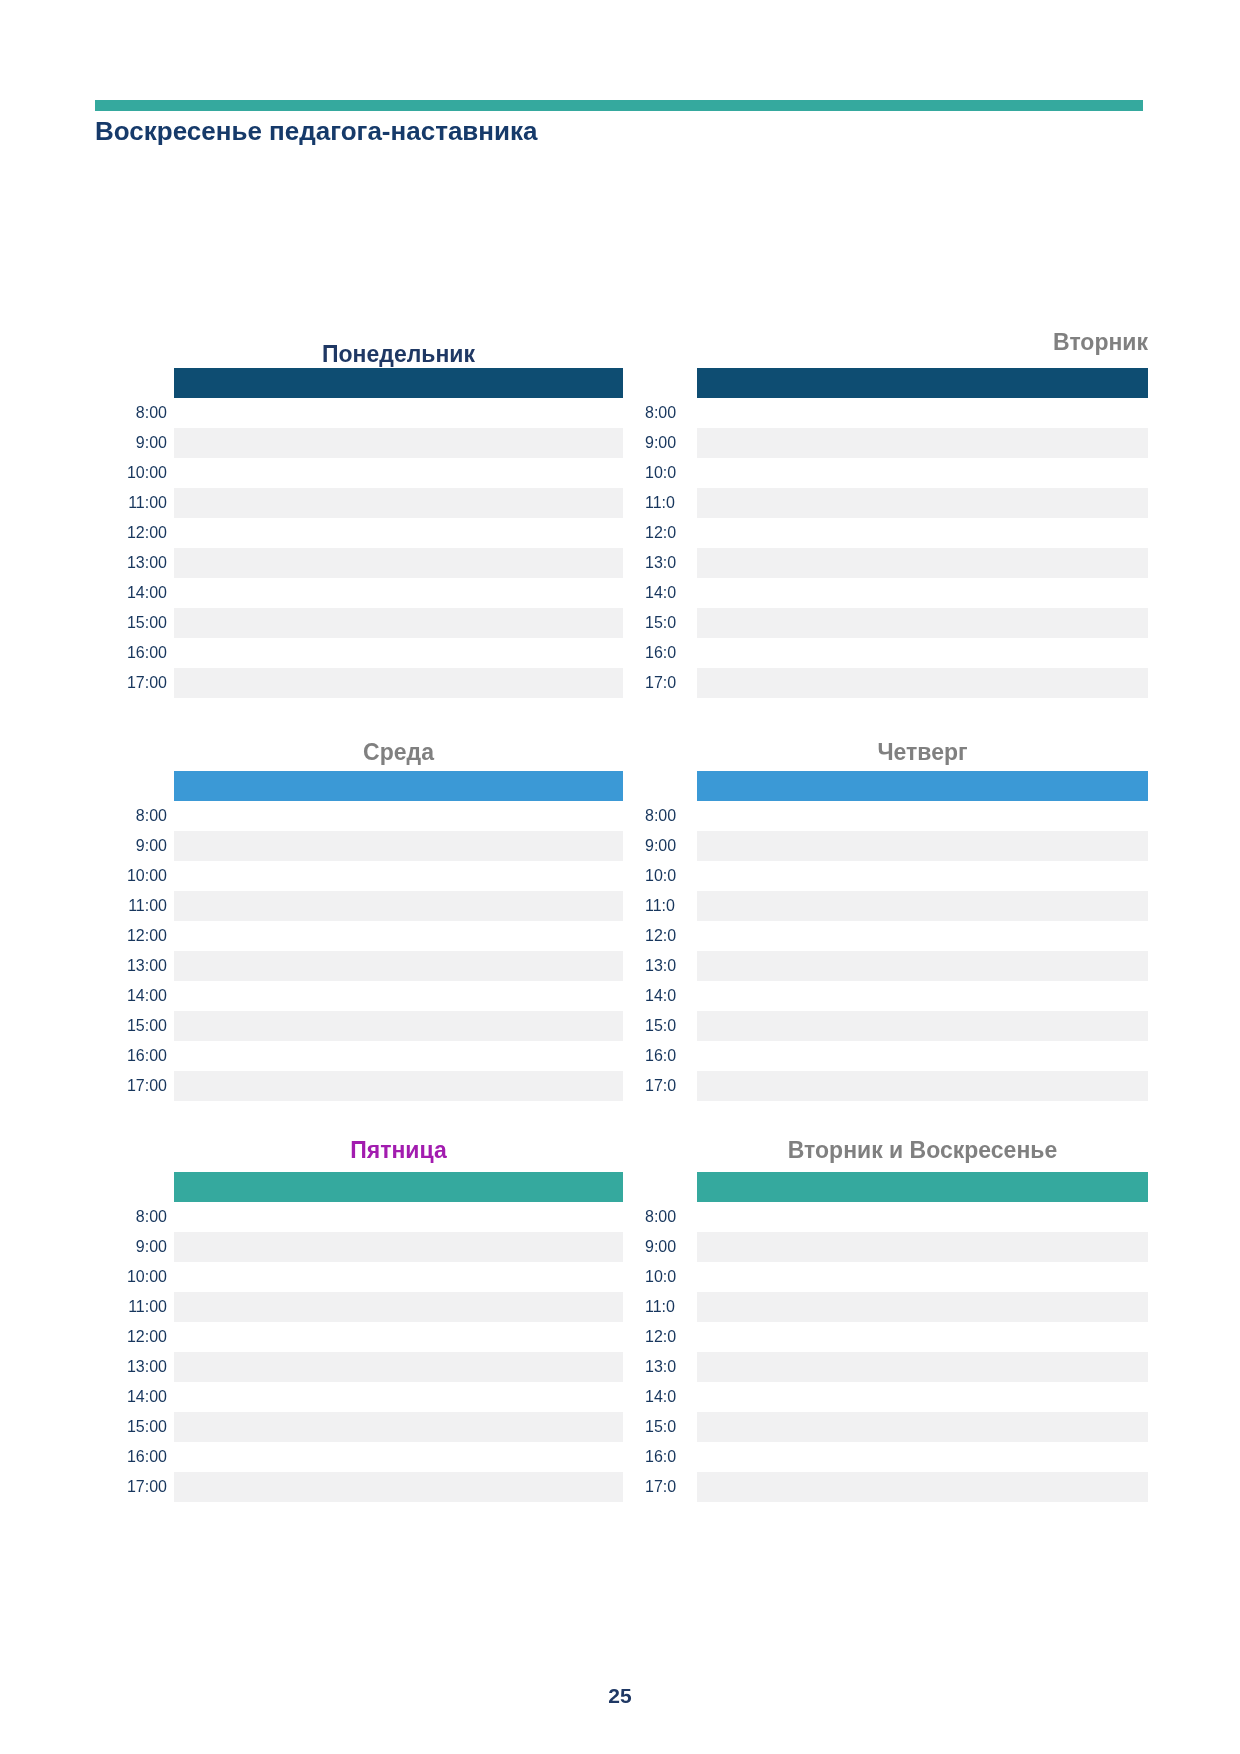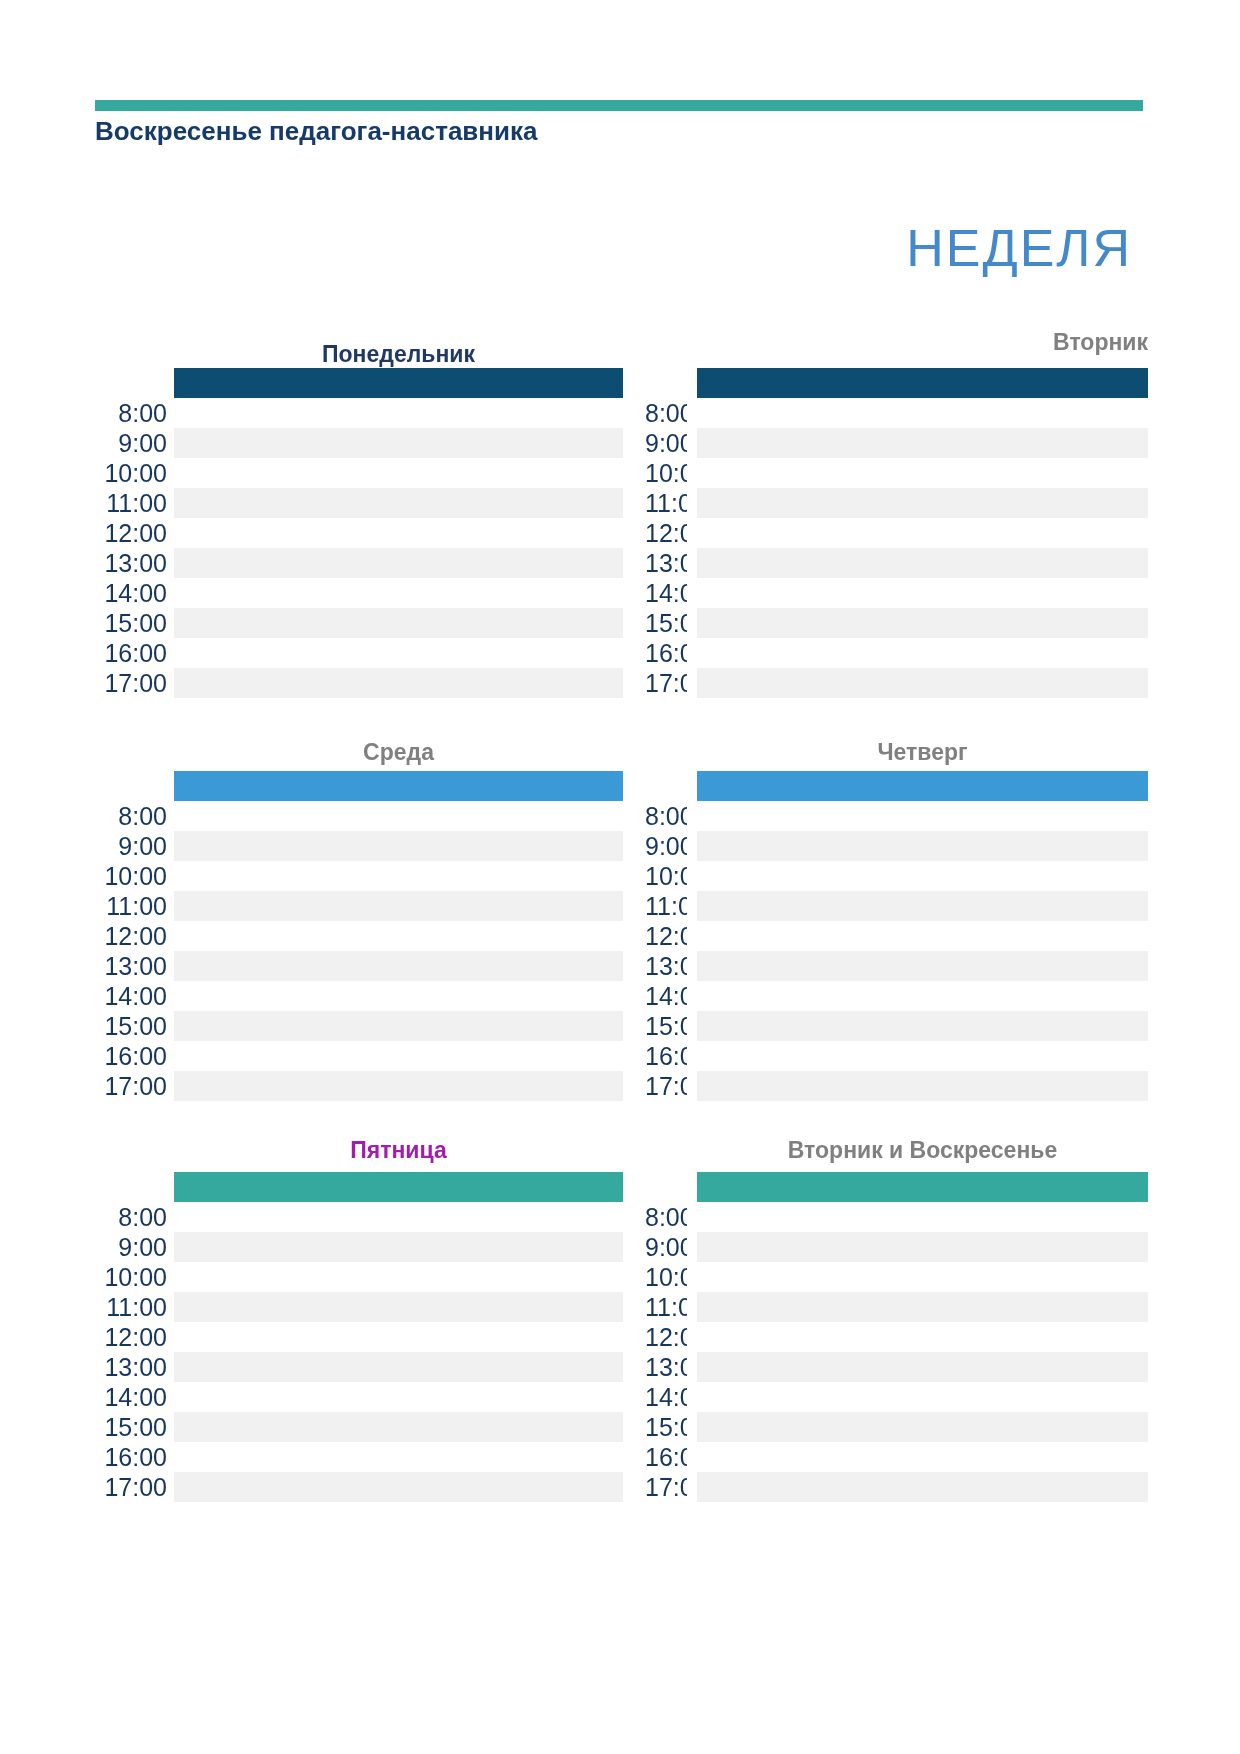--- a/index.html
+++ b/index.html
@@ -54,21 +54,21 @@
     height: 30px;
   }
   .slot-row {
     position: absolute;
     height: 30px;
   }
   .time-label {
     position: absolute;
     height: 30px;
     line-height: 30px;
-    font-size: 25px;
+    font-size: 16px;
     white-space: nowrap;
     overflow: hidden;
   }
   .page-number {
     position: absolute;
     left: 0;
     top: 1684px;
     width: 100%;
     text-align: center;
     font-size: 21px;
@@ -77,21 +77,20 @@
 </style>
 </head>
 <body>
 
 <div class="page">
 
   <div class="top-rule" style="background: rgb(53, 169, 158);"></div>
 
   <div class="doc-title" style="color: rgb(22, 58, 106);">Воскресенье педагога-наставника</div>
 
-  <div class="week-heading" style="color: rgb(68, 137, 204);">НЕДЕЛЯ</div>
 
   <div id="schedule-root">
       <div class="day-title" style="left: 174px; width: 449px; top: 328px; color: rgb(31, 56, 100); margin-top: 12px;">Понедельник</div>
       <div class="day-bar" style="left: 174px; width: 449px; top: 368px; background: rgb(14, 77, 114);"></div>
       <div class="slot-row" style="left: 174px; width: 449px; top: 398px; background: rgb(255, 255, 255);"></div>
       <div class="time-label" style="left: 95px; width: 72px; top: 398px; text-align: right; color: rgb(23, 54, 93);">8:00</div>
       <div class="slot-row" style="left: 174px; width: 449px; top: 428px; background: rgb(241, 241, 242);"></div>
       <div class="time-label" style="left: 95px; width: 72px; top: 428px; text-align: right; color: rgb(23, 54, 93);">9:00</div>
       <div class="slot-row" style="left: 174px; width: 449px; top: 458px; background: rgb(255, 255, 255);"></div>
       <div class="time-label" style="left: 95px; width: 72px; top: 458px; text-align: right; color: rgb(23, 54, 93);">10:00</div>
@@ -214,14 +213,15 @@
       <div class="slot-row" style="left: 697px; width: 451px; top: 1382px; background: rgb(255, 255, 255);"></div>
       <div class="time-label" style="left: 645px; width: 42px; top: 1382px; text-align: left; color: rgb(23, 54, 93);">14:0</div>
       <div class="slot-row" style="left: 697px; width: 451px; top: 1412px; background: rgb(241, 241, 242);"></div>
       <div class="time-label" style="left: 645px; width: 42px; top: 1412px; text-align: left; color: rgb(23, 54, 93);">15:0</div>
       <div class="slot-row" style="left: 697px; width: 451px; top: 1442px; background: rgb(255, 255, 255);"></div>
       <div class="time-label" style="left: 645px; width: 42px; top: 1442px; text-align: left; color: rgb(23, 54, 93);">16:0</div>
       <div class="slot-row" style="left: 697px; width: 451px; top: 1472px; background: rgb(241, 241, 242);"></div>
       <div class="time-label" style="left: 645px; width: 42px; top: 1472px; text-align: left; color: rgb(23, 54, 93);">17:0</div>
     </div>
 
+  <div class="page-number" style="color: rgb(31, 56, 100);">25</div>
 
 </div>
 
 </body></html>

